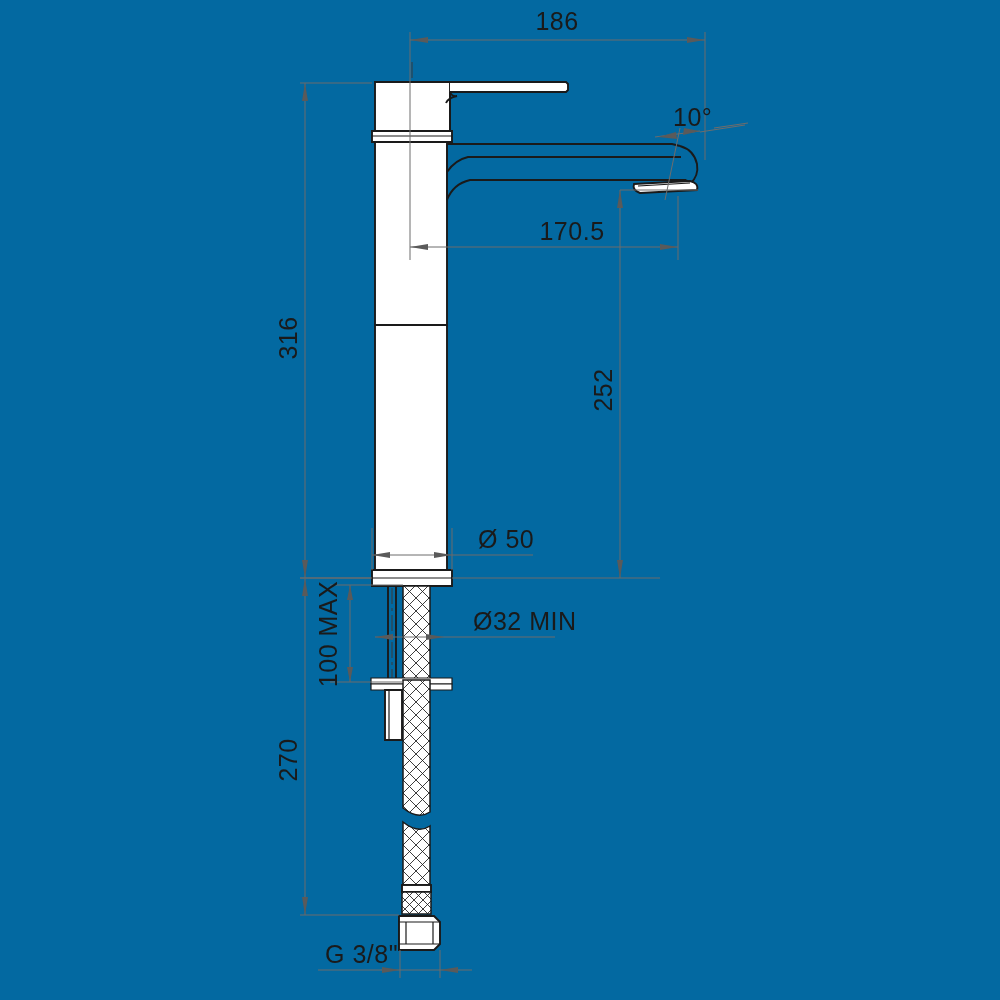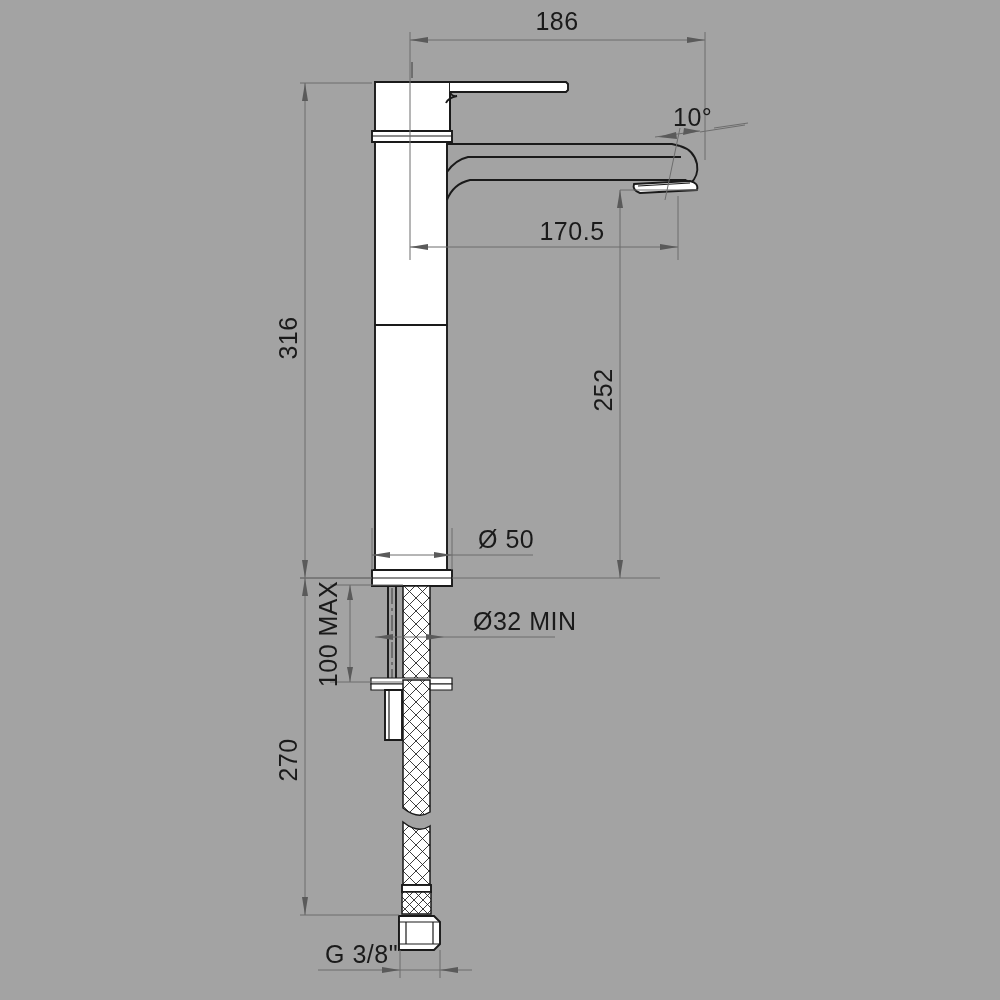--- a/index.html
+++ b/index.html
@@ -7,21 +7,21 @@
     padding: 0;
     background: #ffffff;
   }
   body {
     font-family: "Liberation Sans", sans-serif;
   }
   #drawing-root {
     position: relative;
     width: 1000px;
     height: 1000px;
-    background: #a3a3a3;
+    background: #0369a1;
     overflow: hidden;
   }
   #drawing-svg {
     position: absolute;
     left: 0;
     top: 0;
     width: 1000px;
     height: 1000px;
   }
   .dim-text {

